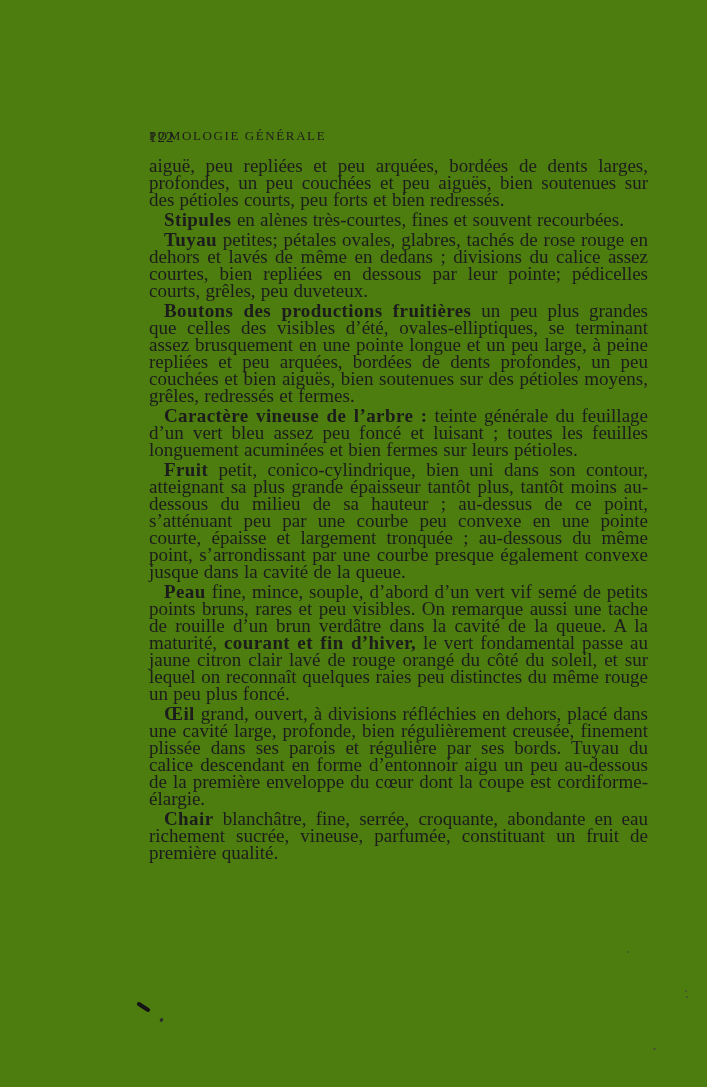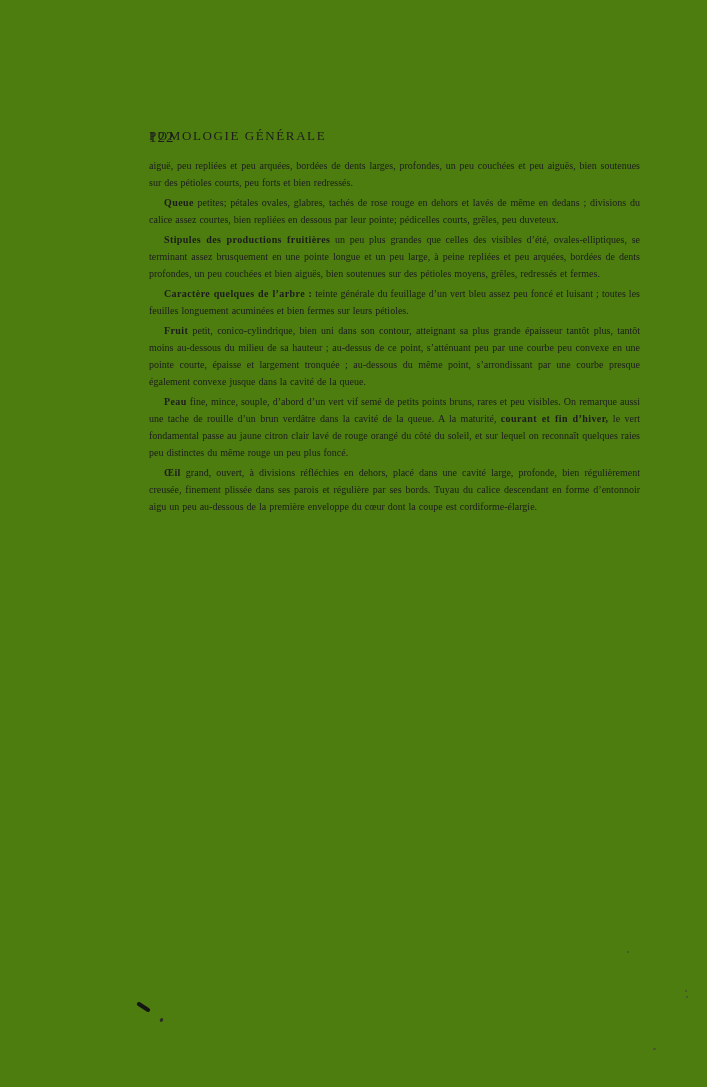--- a/index.html
+++ b/index.html
@@ -35,24 +35,24 @@
     letter-spacing: 1px;
   }
   .head-title {
     display: block;
     text-align: left;
     font-size: 13px;
     letter-spacing: 1.6px;
     white-space: nowrap;
   }
   .para {
-    font-size: 10px;
+    font-size: 19px;
     line-height: 17px;
     text-align: justify;
-    margin: 0 8px 3px 0;
+    margin: 0 0 3px 0;
     text-indent: 15px;
     word-spacing: 0.5px;
   }
   .para.no-indent { text-indent: 0; }
   .lead {
     font-weight: bold;
     letter-spacing: 0.4px;
   }
   .ink-stroke {
     position: absolute;
@@ -87,35 +87,37 @@
 
   <div class="text-block">
 
     <div class="running-head">
       <span class="pagenum">122</span>
       <span class="head-title">POMOLOGIE GÉNÉRALE</span>
     </div>
 
     <p class="para no-indent"><span>aiguë, peu repliées et peu arquées, bordées de dents larges, profondes, un peu couchées et peu aiguës, bien soutenues sur des pétioles courts, peu forts et bien redressés.</span></p>
 
+    <p class="para"><b class="lead">Stipules</b><span> en alènes très-courtes, fines et souvent recourbées.</span></p>
 
 
-    <p class="para"><b class="lead">Queue</b><span> petites; pétales ovales, glabres, tachés de rose rouge en dehors et lavés de même en dedans ; divisions du calice assez courtes, bien repliées en dessous par leur pointe; pédicelles courts, grêles, peu duveteux.</span></p>
+    <p class="para"><b class="lead">Tuyau</b><span> petites; pétales ovales, glabres, tachés de rose rouge en dehors et lavés de même en dedans ; divisions du calice assez courtes, bien repliées en dessous par leur pointe; pédicelles courts, grêles, peu duveteux.</span></p>
 
-    <p class="para"><b class="lead">Stipules des productions fruitières</b><span> un peu plus grandes que celles des visibles d’été, ovales-elliptiques, se terminant assez brusquement en une pointe longue et un peu large, à peine repliées et peu arquées, bordées de dents profondes, un peu couchées et bien aiguës, bien soutenues sur des pétioles moyens, grêles, redressés et fermes.</span></p>
+    <p class="para"><b class="lead">Boutons des productions fruitières</b><span> un peu plus grandes que celles des visibles d’été, ovales-elliptiques, se terminant assez brusquement en une pointe longue et un peu large, à peine repliées et peu arquées, bordées de dents profondes, un peu couchées et bien aiguës, bien soutenues sur des pétioles moyens, grêles, redressés et fermes.</span></p>
 
-    <p class="para"><b class="lead">Caractère quelques de l’arbre :</b><span> teinte générale du feuillage d’un vert bleu assez peu foncé et luisant ; toutes les feuilles longuement acuminées et bien fermes sur leurs pétioles.</span></p>
+    <p class="para"><b class="lead">Caractère vineuse de l’arbre :</b><span> teinte générale du feuillage d’un vert bleu assez peu foncé et luisant ; toutes les feuilles longuement acuminées et bien fermes sur leurs pétioles.</span></p>
 
     <p class="para"><b class="lead">Fruit</b><span> petit, conico-cylindrique, bien uni dans son contour, atteignant sa plus grande épaisseur tantôt plus, tantôt moins au-dessous du milieu de sa hauteur ; au-dessus de ce point, s’atténuant peu par une courbe peu convexe en une pointe courte, épaisse et largement tronquée ; au-dessous du même point, s’arrondissant par une courbe presque également convexe jusque dans la cavité de la queue.</span></p>
 
     <p class="para"><b class="lead">Peau</b><span> fine, mince, souple, d’abord d’un vert vif semé de petits points bruns, rares et peu visibles. On remarque aussi une tache de rouille d’un brun verdâtre dans la cavité de la queue. A la maturité, </span><b class="lead">courant et fin d’hiver,</b><span> le vert fondamental passe au jaune citron clair lavé de rouge orangé du côté du soleil, et sur lequel on reconnaît quelques raies peu distinctes du même rouge un peu plus foncé.</span></p>
 
     <p class="para"><b class="lead">Œil</b><span> grand, ouvert, à divisions réfléchies en dehors, placé dans une cavité large, profonde, bien régulièrement creusée, finement plissée dans ses parois et régulière par ses bords. Tuyau du calice descendant en forme d’entonnoir aigu un peu au-dessous de la première enveloppe du cœur dont la coupe est cordiforme-élargie.</span></p>
 
 
+    <p class="para"><b class="lead">Chair</b><span> blanchâtre, fine, serrée, croquante, abondante en eau richement sucrée, vineuse, parfumée, constituant un fruit de première qualité.</span></p>
 
   </div>
 
   <div class="ink-stroke"></div>
   <div class="ink-dot"></div>
   <div class="speck speck-1"></div>
   <div class="speck speck-2"></div>
   <div class="speck speck-3"></div>
   <div class="speck speck-4"></div>
 

